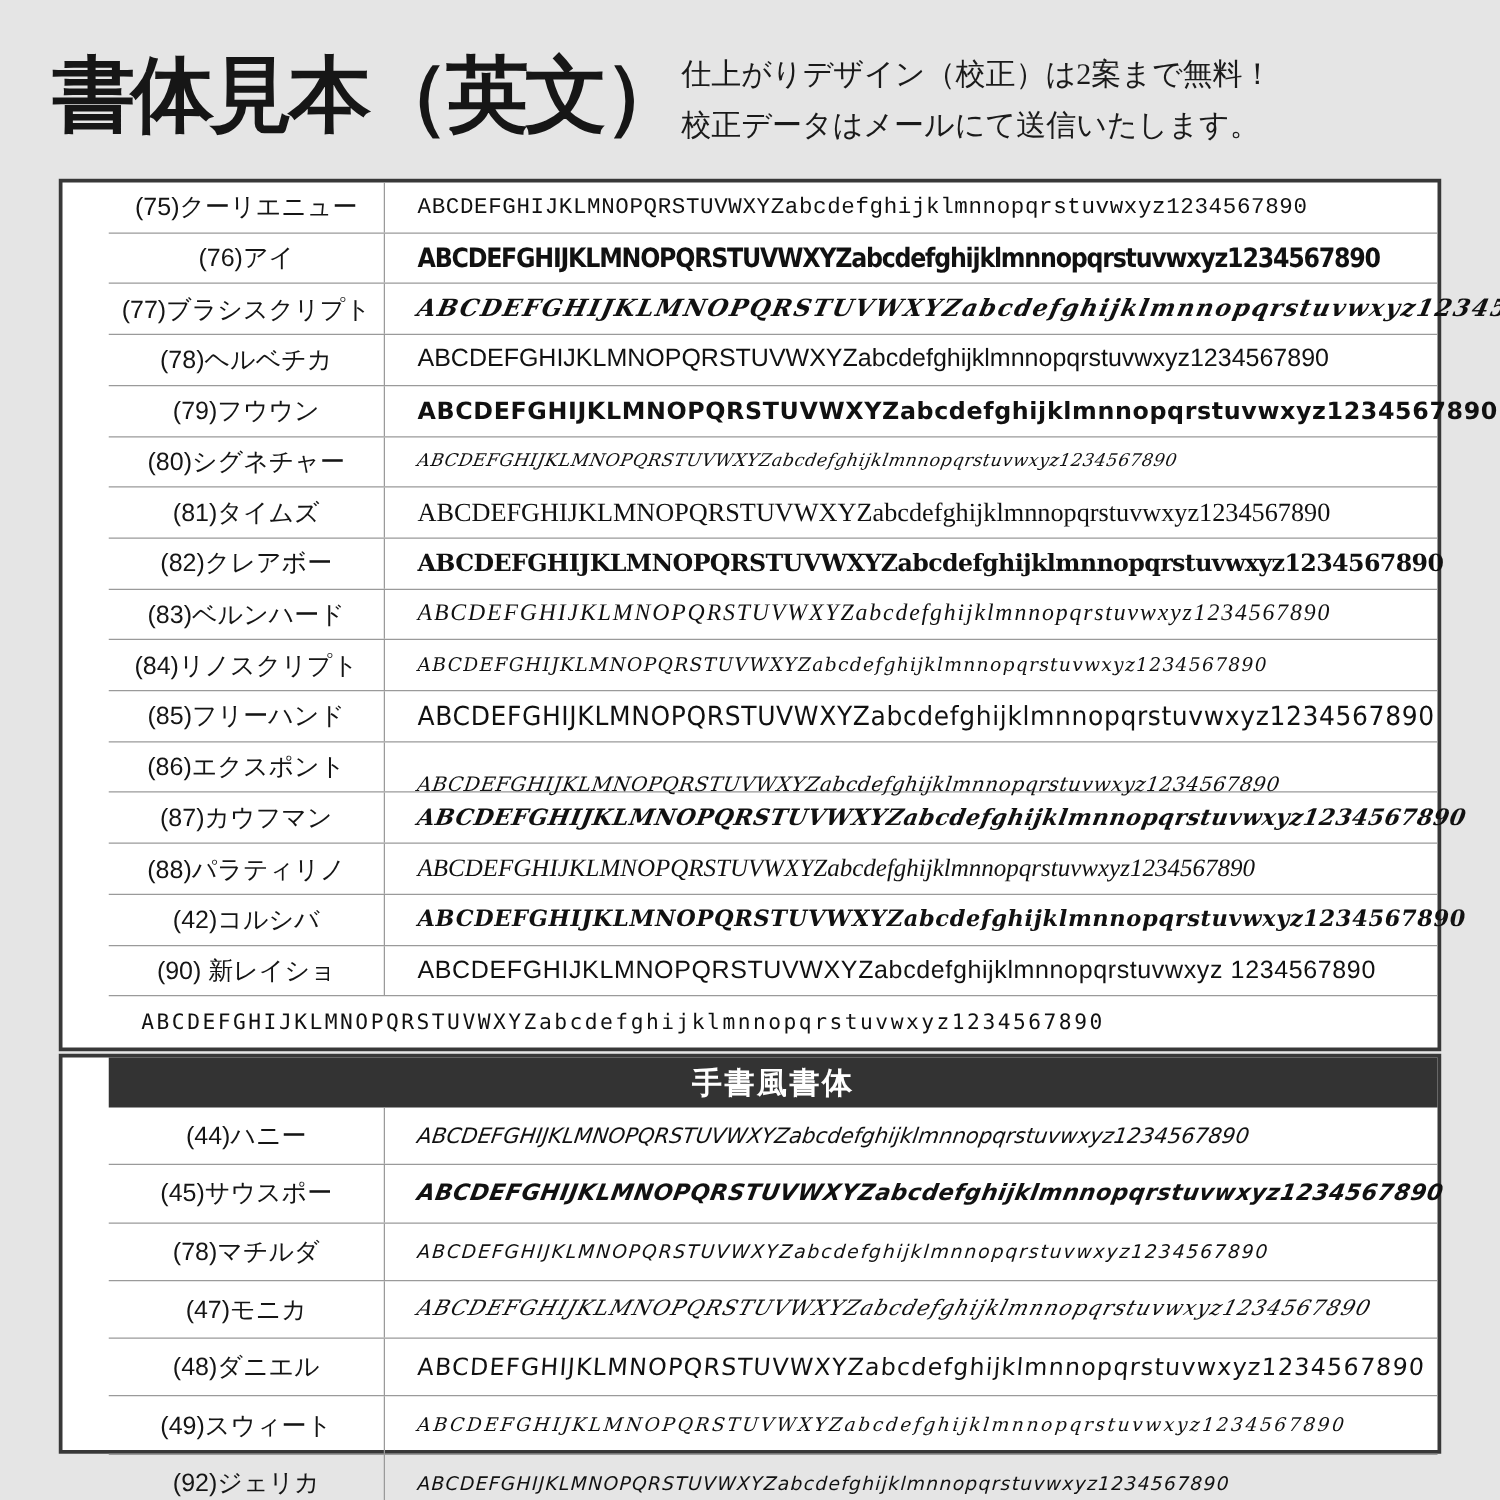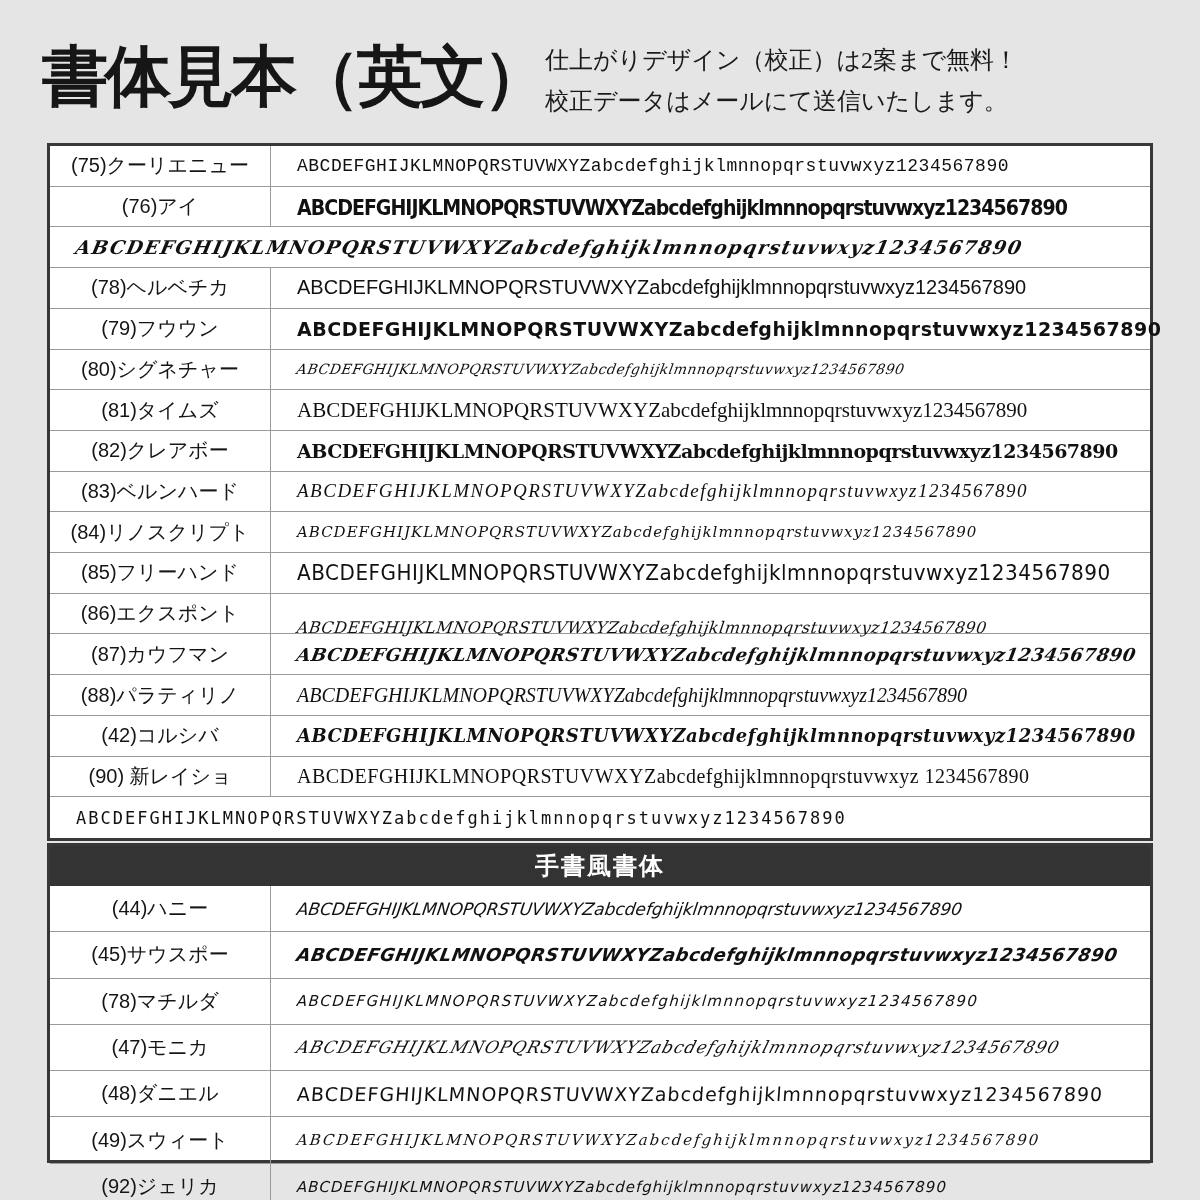--- a/index.html
+++ b/index.html
@@ -15,21 +15,21 @@
   }
   .hdr-sub{
     position:absolute;left:545px;top:40px;width:620px;
     font-family:"Liberation Serif","DejaVu Serif",serif;
     font-size:24px;line-height:41px;color:#1a1a1a;letter-spacing:0px;white-space:nowrap;
   }
 
   
   .tbl{
     position:absolute;left:47px;width:1106px;
-    border:3px solid #383838;background:#fff;box-sizing:border-box;
+    border:3px solid #383838;background:#fff;box-sizing:border-box;padding-left:37px;
   }
   .tbl1{top:143px;height:698px;display:grid;grid-template-rows:repeat(17,1fr);}
   .blk2{top:843px;height:320px;}
   .sec-bar{
     height:40px;background:#333333;color:#ffffff;
     display:flex;align-items:center;justify-content:center;
     font-size:24px;font-weight:700;letter-spacing:2px;font-family:Liberation Serif, serif;
   }
   .tbl2-rows{display:grid;grid-template-rows:repeat(7,1fr);height:324px;}
 
@@ -52,21 +52,21 @@
   .s80{font-family:"DejaVu Serif",serif;font-style:italic;font-size:14px;letter-spacing:0.5px;transform:skewX(-10deg);}
   .s81{font-family:"Liberation Serif",serif;font-size:21px;}
   .s82{font-family:"DejaVu Serif",serif;font-weight:700;font-size:19px;letter-spacing:-0.5px;}
   .s83{font-family:"Liberation Serif",serif;font-style:italic;font-size:19px;letter-spacing:1.5px;}
   .s84{font-family:"DejaVu Serif",serif;font-style:italic;font-size:15px;letter-spacing:1px;}
   .s85{font-family:"DejaVu Sans",sans-serif;font-size:20px;letter-spacing:0.5px;transform:scaleY(1.05);}
   .s86{font-family:"DejaVu Serif",serif;font-style:italic;font-size:16px;letter-spacing:0.5px;transform:translateY(14px) skewX(-8deg);position:relative;z-index:2;}
   .s87{font-family:"DejaVu Serif",serif;font-style:italic;font-weight:700;font-size:18px;letter-spacing:0.5px;transform:skewX(-10deg);}
   .s88{font-family:"Liberation Serif",serif;font-style:italic;font-size:20px;}
   .s89{font-family:"DejaVu Serif",serif;font-style:italic;font-weight:700;font-size:18px;letter-spacing:0.5px;}
-  .s90{font-family:Liberation Serif, serif;font-size:20px;letter-spacing:0.5px;}
+  .s90{font-family:Liberation Sans, sans-serif;font-size:20px;letter-spacing:0.5px;}
   .s91{font-family:"DejaVu Sans Mono",monospace;font-size:17px;letter-spacing:2px;}
 
   .s44{font-family:"DejaVu Sans",sans-serif;font-style:italic;font-size:17px;letter-spacing:0px;transform:skewX(-8deg);}
   .s45{font-family:"DejaVu Sans",sans-serif;font-style:italic;font-weight:700;font-size:18px;letter-spacing:0.5px;transform:skewX(-10deg);}
   .s46{font-family:"DejaVu Sans",sans-serif;font-style:italic;font-size:15px;letter-spacing:1.5px;transform:skewX(-5deg);}
   .s47{font-family:"DejaVu Serif",serif;font-style:italic;font-size:17px;letter-spacing:1px;transform:skewX(-16deg);}
   .s48{font-family:"DejaVu Sans",sans-serif;font-size:19px;letter-spacing:1px;transform:skewX(-4deg);}
   .s49{font-family:"DejaVu Serif",serif;font-style:italic;font-size:15px;letter-spacing:2px;transform:skewX(-6deg);}
   .s92{font-family:"DejaVu Sans",sans-serif;font-style:italic;font-size:15px;letter-spacing:1px;transform:skewX(-3deg);}
 </style>
@@ -88,20 +88,21 @@
           <span class="s75">ABCDEFGHIJKLMNOPQRSTUVWXYZabcdefghijklmnnopqrstuvwxyz1234567890</span>
         </div>
     </div>
     <div class="row">
       <div class="cell lab">(76)アイ</div>
       <div class="cell smp">
           <span class="s76">ABCDEFGHIJKLMNOPQRSTUVWXYZabcdefghijklmnnopqrstuvwxyz1234567890</span>
         </div>
     </div>
     <div class="row">
+      <div class="cell lab">(77)ブラシスクリプト</div>
       <div class="cell smp">
           <span class="s77">ABCDEFGHIJKLMNOPQRSTUVWXYZabcdefghijklmnnopqrstuvwxyz1234567890</span>
         </div>
     </div>
     <div class="row">
       <div class="cell lab">(78)ヘルベチカ</div>
       <div class="cell smp">
           <span class="s78">ABCDEFGHIJKLMNOPQRSTUVWXYZabcdefghijklmnnopqrstuvwxyz1234567890</span>
         </div>
     </div>

